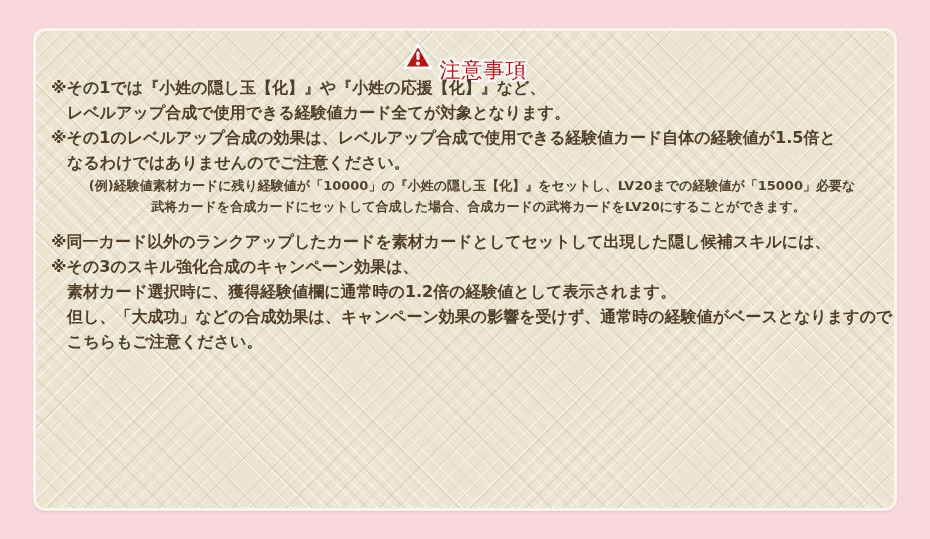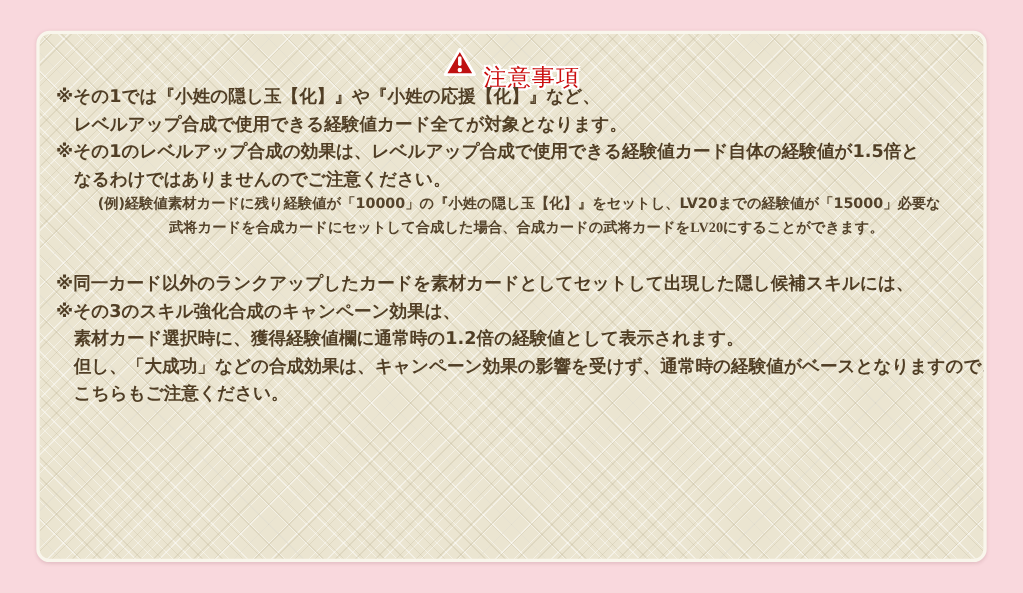--- a/index.html
+++ b/index.html
@@ -58,21 +58,21 @@
   .line.indent{ padding-left:16px; }
   .line.small{
     font-size:13px;
     font-weight:bold;
     line-height:21px;
     padding-left:7px;
     color:#54432b;
     text-align:center;
   }
   .line.small.indent2{ padding-left:20px; }
-  .line.gap-after{ margin-bottom:28px;font-family:Liberation Serif, serif; }
+  .line.gap-after{ margin-bottom:12px; }
 </style>
 </head>
 <body>
 
 <div class="notice-panel">
 
   <div class="title-row">
     <span class="warn-icon">
       <svg width="30" height="27" viewBox="0 0 30 27" aria-hidden="true">
         <path d="M15 1.8 L28.4 24.8 H1.6 Z" fill="#bf1111" stroke="#ffffff" stroke-width="2.6" stroke-linejoin="round"></path>

